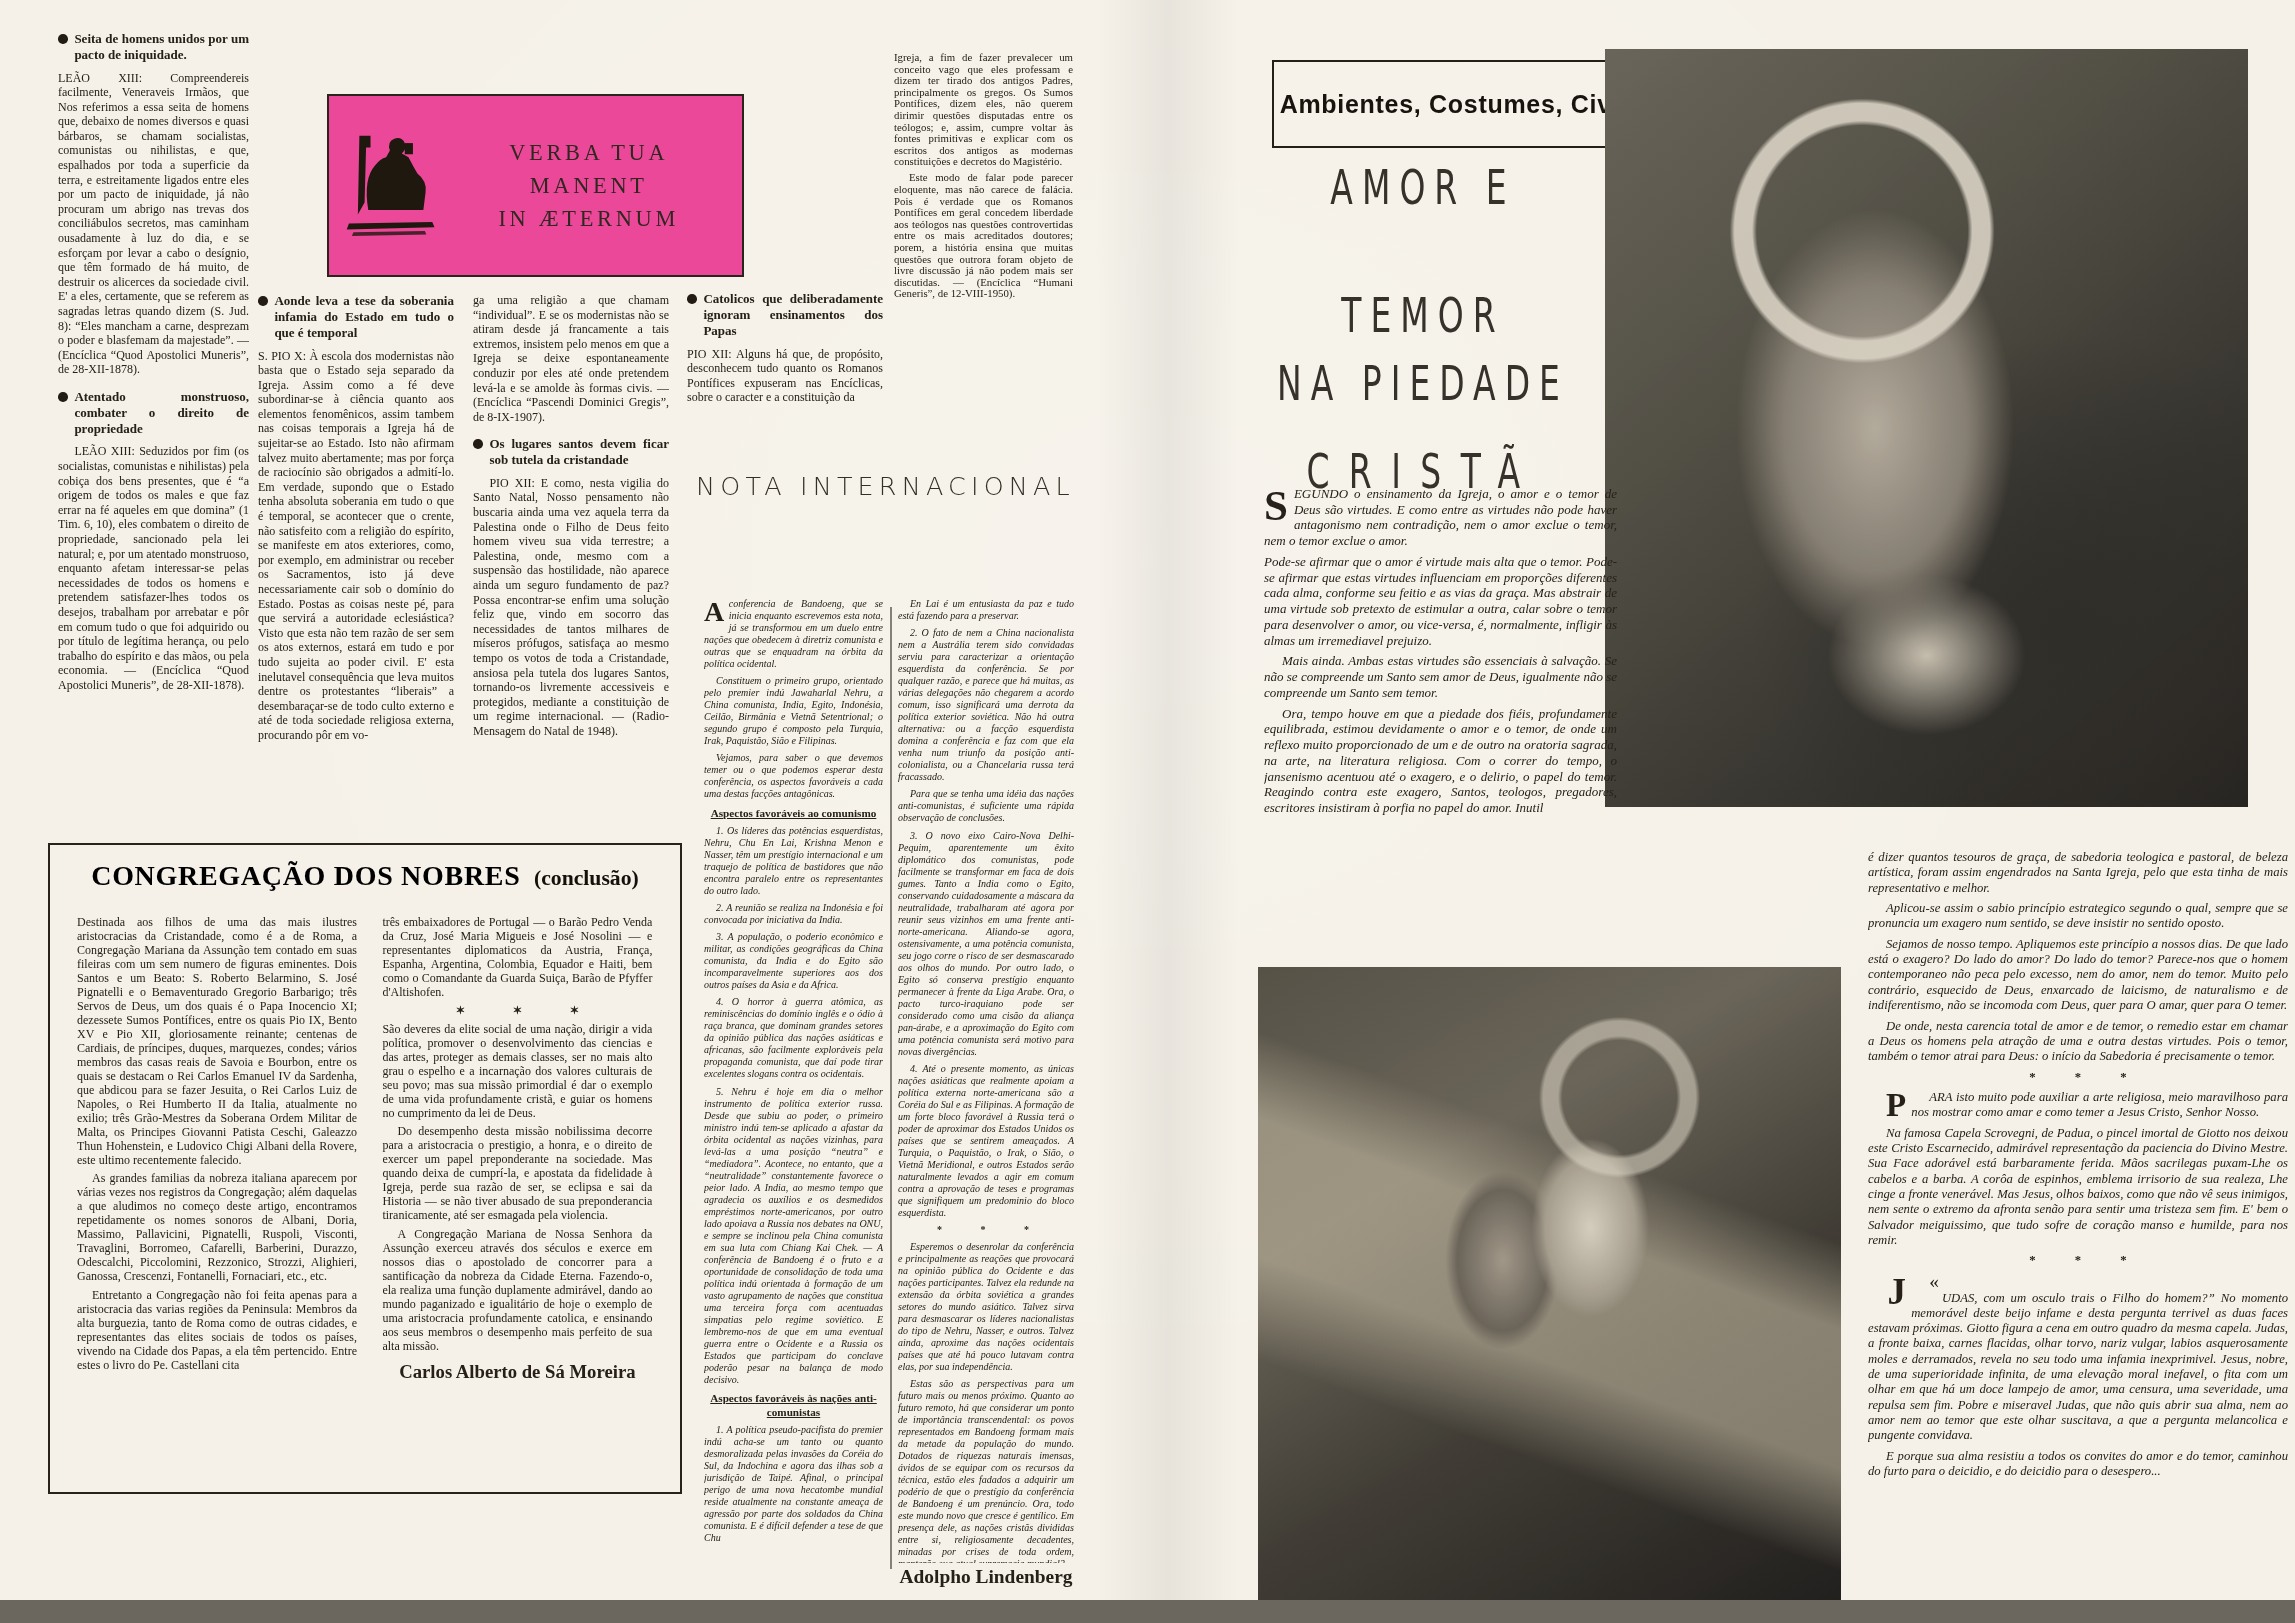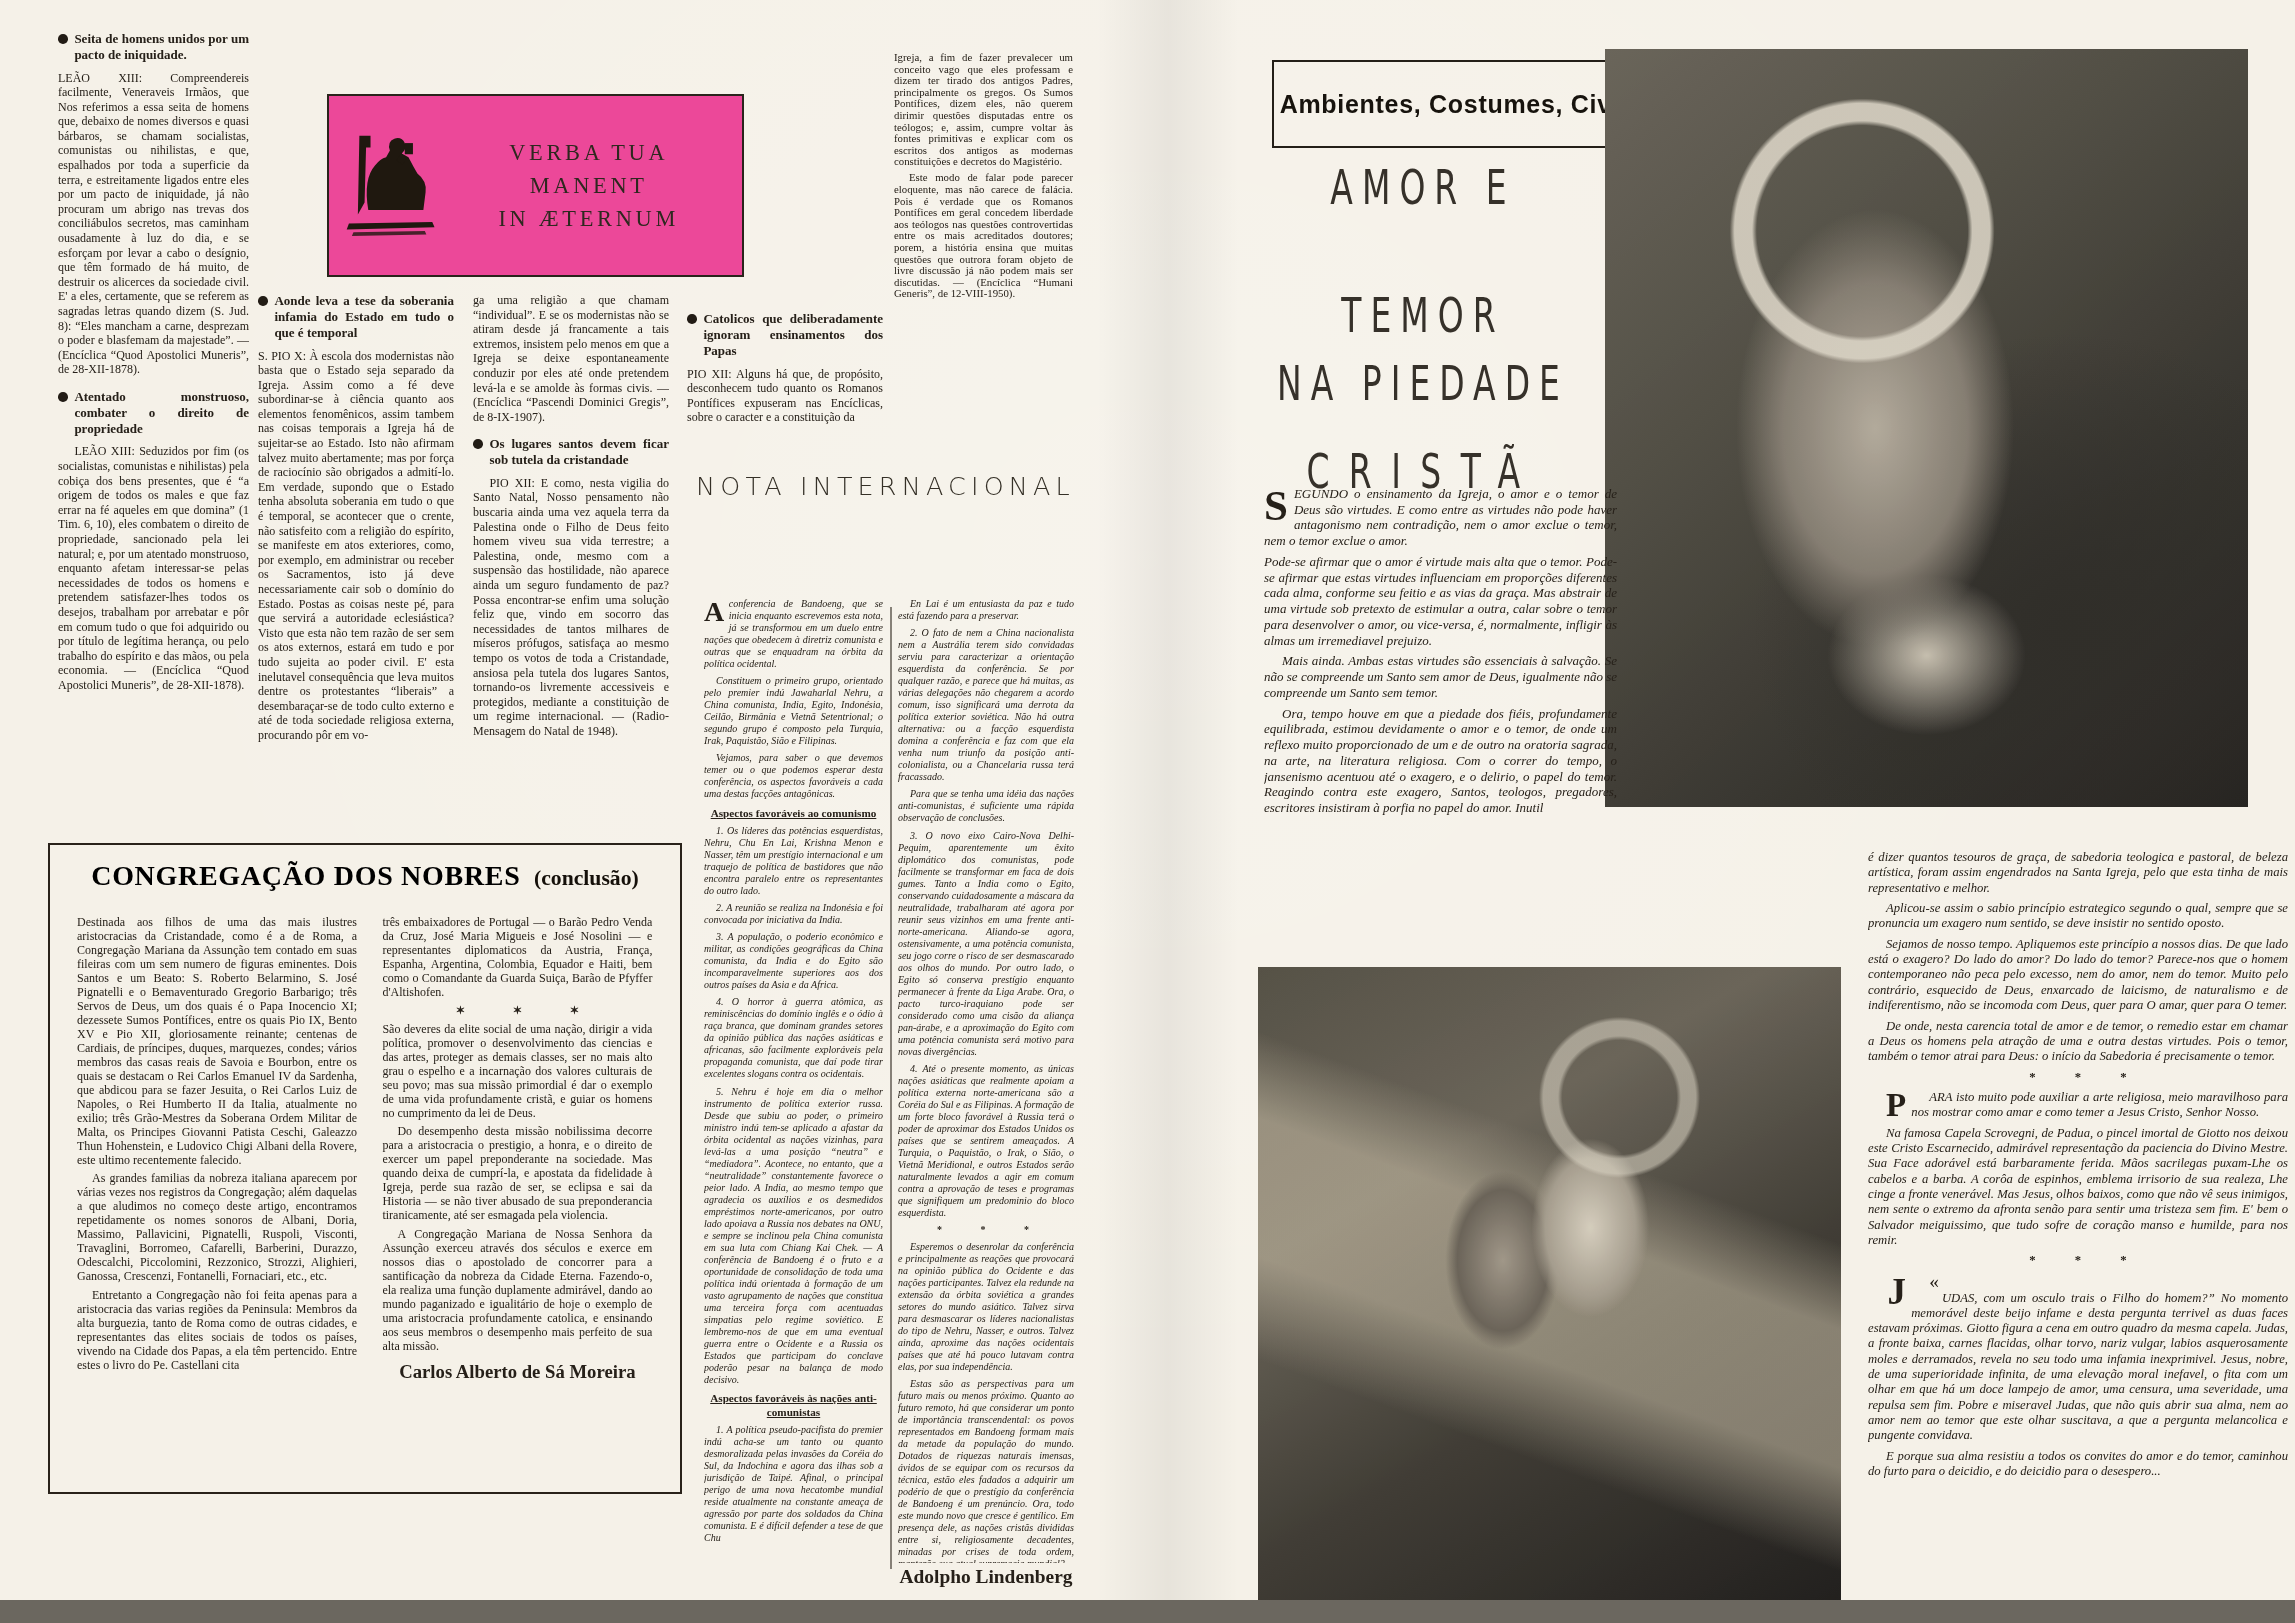--- a/index.html
+++ b/index.html
@@ -126,21 +126,21 @@
 
   <div class="abs body clip" style="left:473px;top:293px;width:196px;height:540px;">
     <p>ga uma religião a que chamam “individual”. E se os modernistas não se atiram desde já francamente a tais extremos, insistem pelo menos em que a Igreja se deixe espontaneamente conduzir por eles até onde pretendem levá-la e se amolde às formas civis. — (Encíclica “Pascendi Dominici Gregis”, de 8-IX-1907).</p>
     <div class="bh">
       <span class="bullet"></span>
       <span>Os lugares santos devem ficar sob tutela da cristandade</span>
     </div>
     <p>PIO XII: E como, nesta vigilia do Santo Natal, Nosso pensamento não buscaria ainda uma vez aquela terra da Palestina onde o Filho de Deus feito homem viveu sua vida terrestre; a Palestina, onde, mesmo com a suspensão das hostilidade, não aparece ainda um seguro fundamento de paz? Possa encontrar-se enfim uma solução feliz que, vindo em socorro das necessidades de tantos milhares de míseros prófugos, satisfaça ao mesmo tempo os votos de toda a Cristandade, ansiosa pela tutela dos lugares Santos, tornando-os livremente accessiveis e protegidos, mediante a constituição de um regime internacional. — (Radio-Mensagem do Natal de 1948).</p>
   </div>
 
-  <div class="abs body clip" style="left:687px;top:311px;width:196px;height:170px;">
+  <div class="abs body clip" style="left:687px;top:291px;width:196px;height:170px;">
     <div class="bh">
       <span class="bullet"></span>
       <span>Catolicos que deliberadamente ignoram ensinamentos dos Papas</span>
     </div>
     <p>PIO XII: Alguns há que, de propósito, desconhecem tudo quanto os Romanos Pontífices expuseram nas Encíclicas, sobre o caracter e a constituição da</p>
   </div>
 
   <div class="abs clip" style="left:894px;top:52px;width:179px;height:318px;font-size:10.8px;line-height:11.6px;text-align:justify;">
     <p style="margin:0 0 4.5px;">Igreja, a fim de fazer prevalecer um conceito vago que eles professam e dizem ter tirado dos antigos Padres, principalmente os gregos. Os Sumos Pontífices, dizem eles, não querem dirimir questões disputadas entre os teólogos; e, assim, cumpre voltar às fontes primitivas e explicar com os escritos dos antigos as modernas constituições e decretos do Magistério.</p>
     <p style="margin:0;text-indent:15px;">Este modo de falar pode parecer eloquente, mas não carece de falácia. Pois é verdade que os Romanos Pontífices em geral concedem liberdade aos teólogos nas questões controvertidas entre os mais acreditados doutores; porem, a história ensina que muitas questões que outrora foram objeto de livre discussão já não podem mais ser discutidas. — (Encíclica “Humani Generis”, de 12-VIII-1950).</p>

